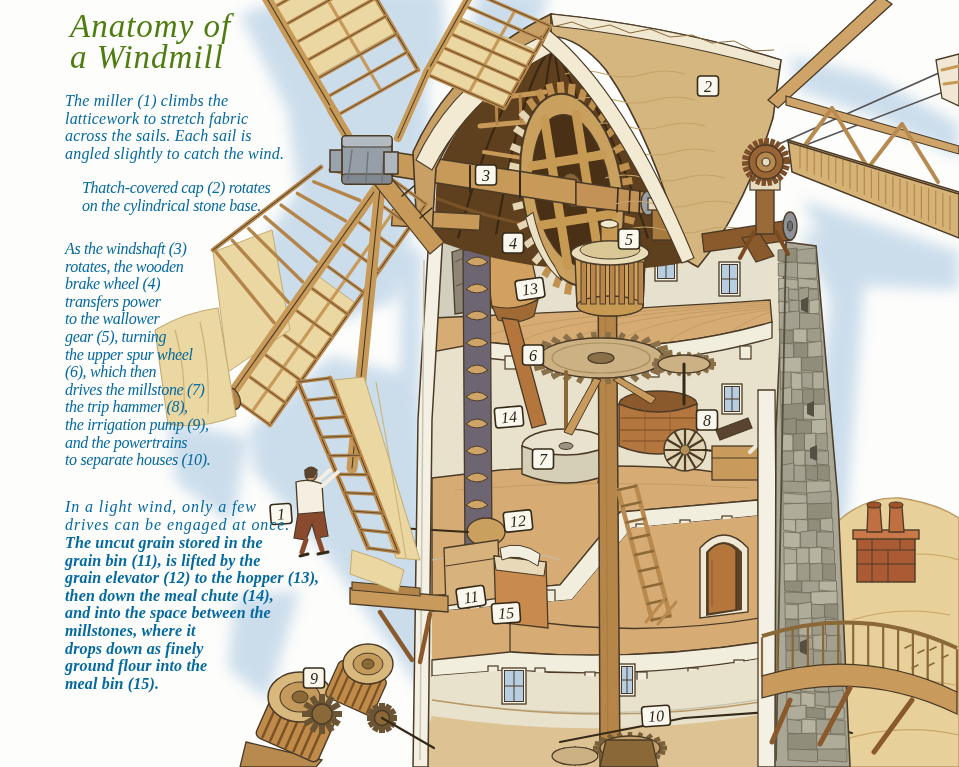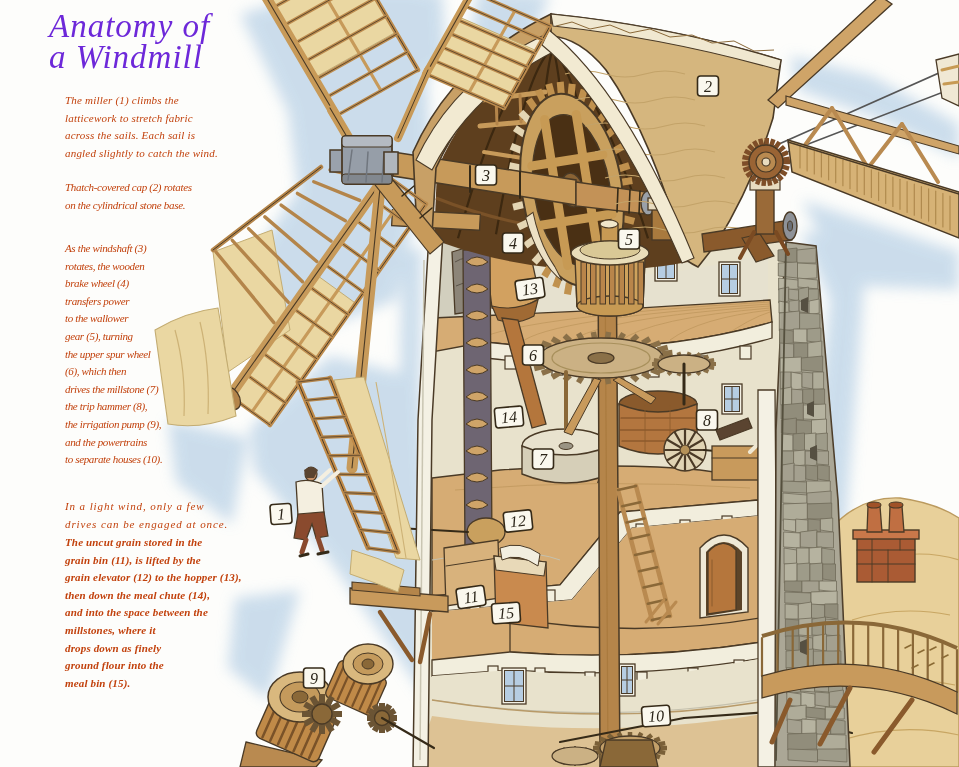--- a/index.html
+++ b/index.html
@@ -1,16 +1,16 @@
 <!DOCTYPE html>
 <html><head><meta charset="utf-8"><style>
 body{margin:0;width:959px;height:767px;position:relative;background:#fdfdfb;overflow:hidden;font-family:"Liberation Serif",serif;}
 svg{position:absolute;left:0;top:0;}
-.t{position:absolute;font-style:italic;color:#c2410c;font-size:11px;line-height:17.6px;white-space:nowrap;}
-.title{position:absolute;left:49px;top:11px;font-style:italic;color:#6d28d9;font-size:33px;line-height:31px;letter-spacing:1px;}
+.t{position:absolute;font-style:italic;color:#0369a1;font-size:16px;line-height:17.6px;white-space:nowrap;}
+.title{position:absolute;left:70px;top:11px;font-style:italic;color:#4d7c0f;font-size:33px;line-height:31px;letter-spacing:1px;}
 </style></head>
 <body>
 <svg width="959" height="767" viewBox="0 0 959 767">
 <defs>
       <filter id="soft" x="-20%" y="-20%" width="140%" height="140%">
         <feGaussianBlur stdDeviation="7"></feGaussianBlur>
       </filter>
     </defs>
 <rect width="959" height="767" fill="#fdfdfb"></rect>
 <g filter="url(#soft)" opacity="0.8">
@@ -881,15 +881,15 @@
 <rect x="-14.0" y="-10" width="28" height="20" fill="#faf8ee" rx="3" stroke="#352a18" stroke-width="1.6"></rect>
 <text x="0" y="5.5" text-anchor="middle" font-family="Liberation Serif" font-style="italic" font-size="16" fill="#2a2418">14</text>
 </g>
 <g transform="translate(506,613) rotate(-4)">
 <rect x="-14.0" y="-10" width="28" height="20" fill="#faf8ee" rx="3" stroke="#352a18" stroke-width="1.6"></rect>
 <text x="0" y="5.5" text-anchor="middle" font-family="Liberation Serif" font-style="italic" font-size="16" fill="#2a2418">15</text>
 </g>
 </svg>
 <div class="title">Anatomy of<br>a Windmill</div>
 <div class="t" style="left:65px;top:92px;letter-spacing:0.2px;">The miller (1) climbs the<br>latticework to stretch fabric<br>across the sails.  Each sail is<br>angled slightly to catch the wind.</div>
-<div class="t" style="left:65px;top:179px;letter-spacing:-0.3px;font-style:italic;">Thatch-covered cap (2) rotates<br>on the cylindrical stone base.</div>
+<div class="t" style="left:82px;top:179px;letter-spacing:-0.3px;font-style:italic;">Thatch-covered cap (2) rotates<br>on the cylindrical stone base.</div>
 <div class="t" style="left:65px;top:240px;letter-spacing:-0.35px;">As the windshaft (3)<br>rotates, the wooden<br>brake wheel  (4)<br>transfers power<br>to the wallower<br>gear (5), turning<br>the upper spur wheel<br>(6), which then<br>drives the millstone (7)<br>the trip hammer (8),<br>the irrigation pump (9),<br>and the powertrains<br>to separate houses (10).</div>
 <div class="t" style="left:65px;top:478px;letter-spacing:0.9px;margin-top:20px;">In a light wind, only a few<br>drives can be engaged at once.</div>
 <div class="t" style="left:65px;top:534px;letter-spacing:0.15px;font-weight:bold;">The uncut grain stored in the<br>grain bin (11), is lifted by the<br>grain elevator (12) to the hopper (13),<br>then down the meal chute (14),<br>and into the space between the<br>millstones, where it<br>drops down as finely<br>ground flour into the<br>meal bin (15).</div>
 </body></html>

